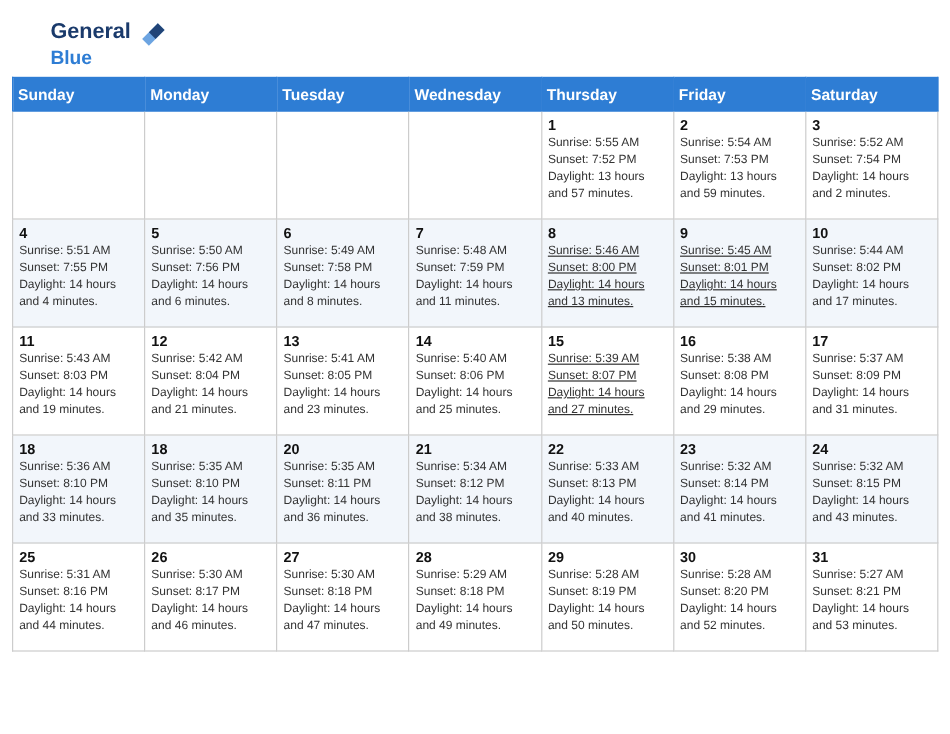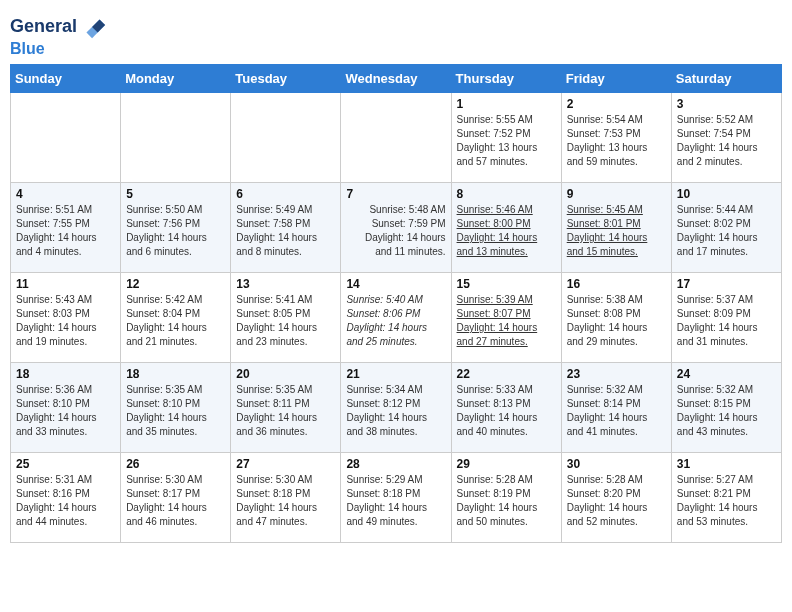--- a/index.html
+++ b/index.html
@@ -13,20 +13,21 @@
     .header {
       display: flex;
       align-items: flex-start;
       justify-content: space-between;
       margin-bottom: 6px;
     }
     .logo {
       display: flex;
       align-items: flex-end;
       margin-top: 4px;
+      margin-left: 32px;
     }
     .logo-text {
       font-size: 18px;
       font-weight: bold;
       color: #1a3a6b;
       line-height: 1.1;
     }
     .logo-icon {
       width: 28px;
       height: 28px;
@@ -166,21 +167,21 @@
         </td>
         <td>
           <div class="day-number">6</div>
           <div class="day-info" style="white-space: pre-line;">Sunrise: 5:49 AM
 Sunset: 7:58 PM
 Daylight: 14 hours
 and 8 minutes.</div>
         </td>
         <td>
           <div class="day-number">7</div>
-          <div class="day-info" style="white-space: pre-line; text-align: right;">Sunrise: 5:48 AM
+          <div class="day-info" style="white-space: pre-line;">Sunrise: 5:48 AM
 Sunset: 7:59 PM
 Daylight: 14 hours
 and 11 minutes.</div>
         </td>
         <td>
           <div class="day-number">8</div>
           <div class="day-info" style="white-space: pre-line; text-decoration: underline;">Sunrise: 5:46 AM
 Sunset: 8:00 PM
 Daylight: 14 hours
 and 13 minutes.</div>
@@ -217,21 +218,21 @@
         </td>
         <td>
           <div class="day-number">13</div>
           <div class="day-info" style="white-space: pre-line;">Sunrise: 5:41 AM
 Sunset: 8:05 PM
 Daylight: 14 hours
 and 23 minutes.</div>
         </td>
         <td>
           <div class="day-number">14</div>
-          <div class="day-info" style="white-space: pre-line; font-style: italic;">Sunrise: 5:40 AM
+          <div class="day-info" style="white-space: pre-line;">Sunrise: 5:40 AM
 Sunset: 8:06 PM
 Daylight: 14 hours
 and 25 minutes.</div>
         </td>
         <td>
           <div class="day-number">15</div>
           <div class="day-info" style="white-space: pre-line; text-decoration: underline;">Sunrise: 5:39 AM
 Sunset: 8:07 PM
 Daylight: 14 hours
 and 27 minutes.</div>

